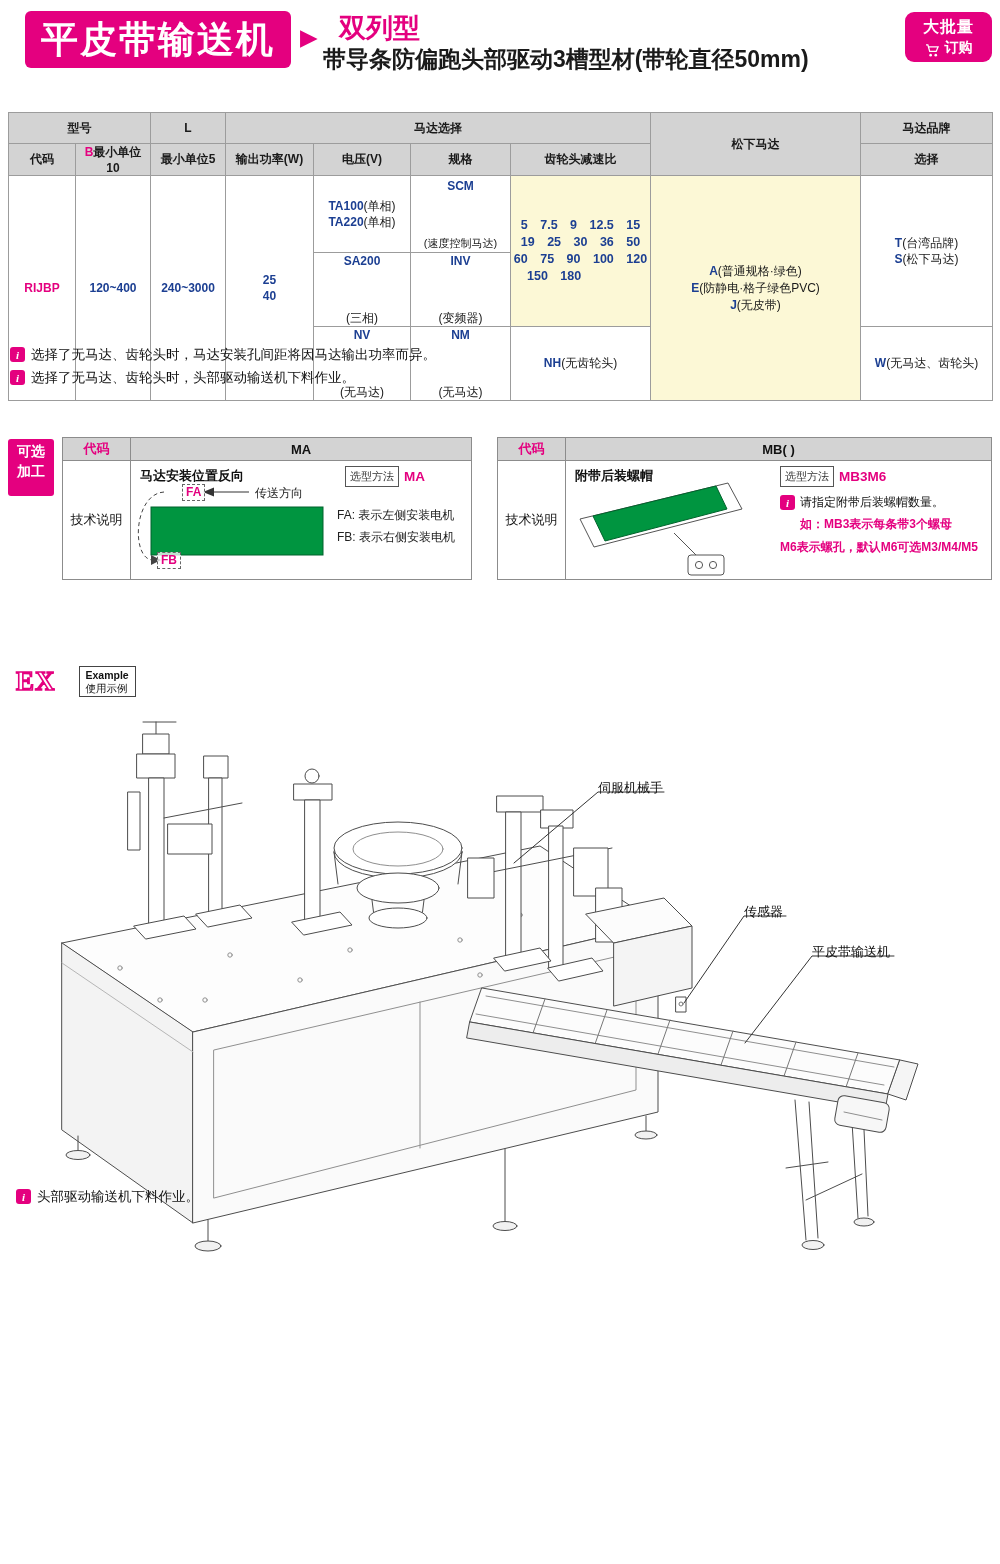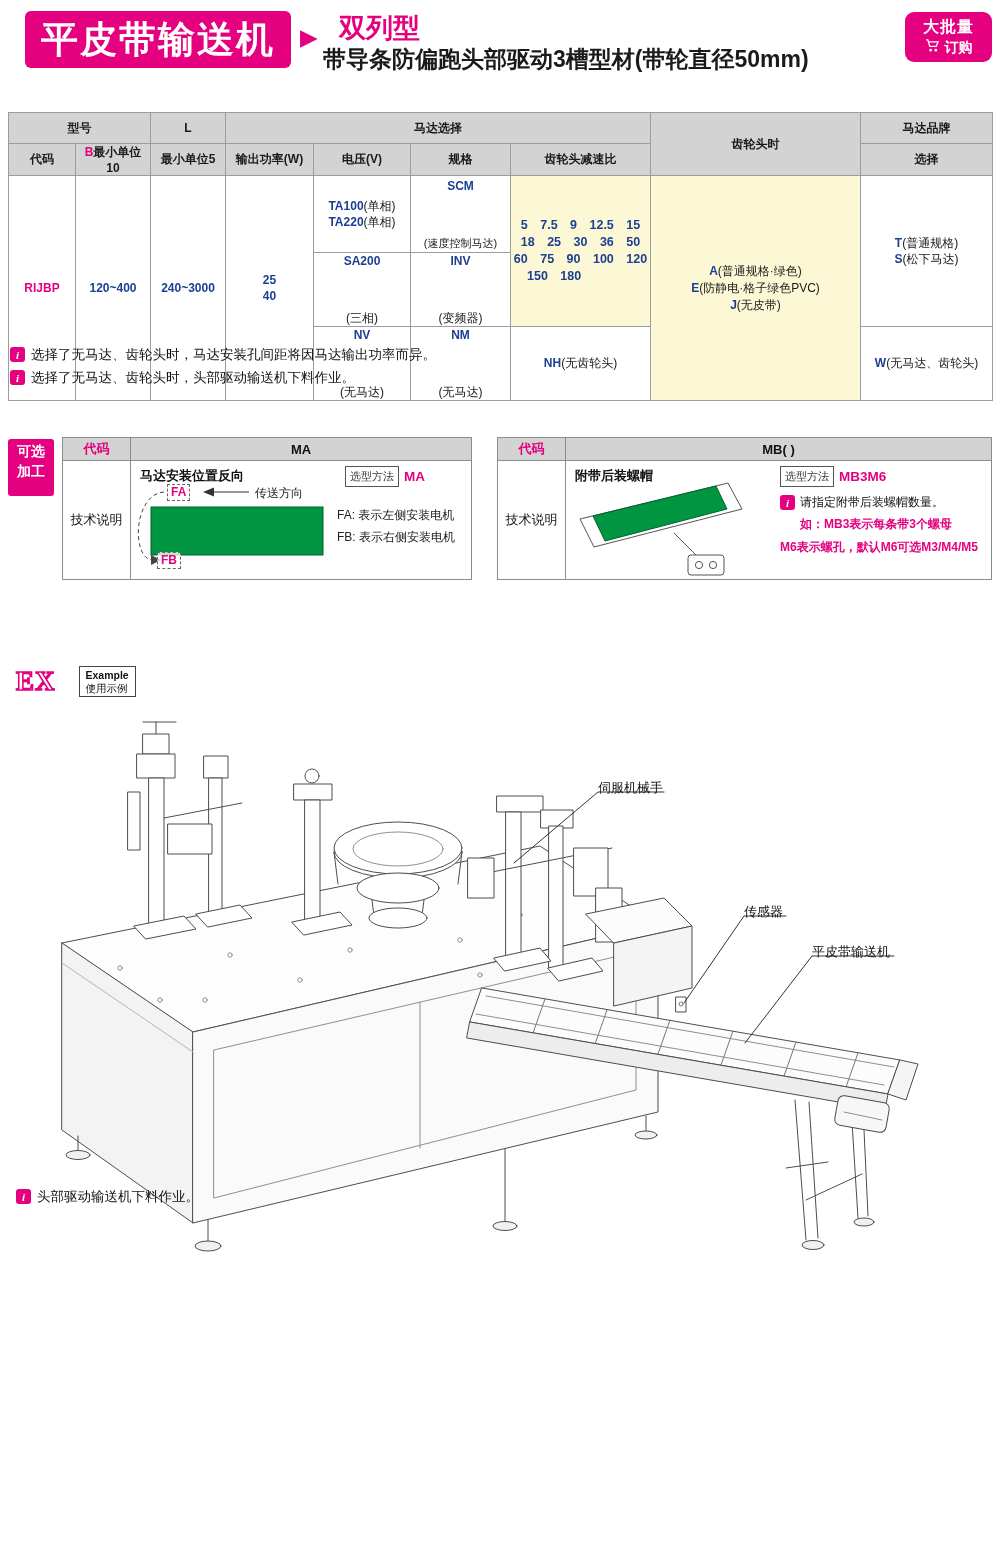--- a/index.html
+++ b/index.html
@@ -9,21 +9,21 @@
 
   
   .hdr-title{position:absolute;left:25px;top:11px;background:var(--mg);color:#fff;
     font-size:37px;font-weight:bold;line-height:1;padding:10px 16px;border-radius:6px;letter-spacing:2px;}
   .hdr-arrow{position:absolute;left:300px;top:24px;color:var(--mg);font-size:23px;font-weight:bold;}
   .hdr-type{position:absolute;left:323px;top:10px;color:var(--mg);font-size:27px;font-weight:bold;margin-left:16px;}
   .hdr-sub{position:absolute;left:323px;top:44px;color:#1a1a1a;font-size:23px;font-weight:bold;}
   .badge{position:absolute;left:905px;top:12px;width:87px;height:50px;background:var(--mg);
     border-radius:9px;color:#fff;display:flex;flex-direction:column;align-items:center;justify-content:center;gap:1px;}
   .badge-l1{font-size:16px;font-weight:bold;letter-spacing:1px;}
-  .badge-l2{font-size:14px;font-weight:bold;display:flex;align-items:flex-start;gap:5px;}
+  .badge-l2{font-size:14px;font-weight:bold;display:flex;align-items:flex-end;gap:5px;}
 
   
   table.spec{position:absolute;left:8px;top:112px;width:984px;border-collapse:collapse;table-layout:fixed;border:1px solid #6e6e6e;}
   table.spec td{border:1px solid var(--bd);text-align:center;vertical-align:middle;padding:0 2px;font-size:12px;}
   td.th{background:var(--hbg);font-weight:bold;color:#1a1a1a;}
   .small{font-size:11px;}
   .mg{color:var(--mg);}
   tr.h1 td,tr.h2 td{height:31px;}
   tr.rA td{height:77px;} tr.rB td{height:55px;} tr.rC td{height:60px;}
   .code-cell{color:var(--mg);font-weight:bold;font-size:14.5px;}
@@ -105,21 +105,21 @@
       <col style="width:100px">
   <col style="width:140px">
       <col style="width:210px">
       <col style="width:132px">
  </colgroup>
  <tbody>
   <tr class="h1">
    <td class="th" colspan="2">型号</td>
    <td class="th mg">L</td>
    <td class="th" colspan="4">马达选择</td>
-   <td class="th mg" rowspan="2">齿轮头时</td>
+   <td class="th mg" rowspan="2">松下马达</td>
    <td class="th mg">马达品牌</td>
   </tr>
   <tr class="h2">
    <td class="th mg">代码</td>
    <td class="th small"><span class="mg">B</span><span>最小单位10</span></td>
    <td class="th small">最小单位5</td>
    <td class="th mg small">输出功率(W)</td>
    <td class="th mg">电压(V)</td>
    <td class="th mg">规格</td>
    <td class="th mg">齿轮头减速比</td>
@@ -136,31 +136,31 @@
    <td>
      <div class="cellline"><span class="bcode">TA100</span><span class="bdesc">(单相)</span></div>
      <div class="cellline"><span class="bcode">TA220</span><span class="bdesc">(单相)</span></div>
    </td>
    <td>
      <div class="cellline bcode">SCM</div>
      <div class="cellline bdesc small">(速度控制马达)</div>
    </td>
    <td class="yellow" rowspan="2">
      <div class="gear-line">5 7.5 9 12.5 15</div>
-     <div class="gear-line">18 25 30 36 50</div>
+     <div class="gear-line">19 25 30 36 50</div>
      <div class="gear-line">60 75 90 100 120</div>
      <div class="gear-line last">150 180</div>
    </td>
    <td class="yellow belt-cell" rowspan="3">
      <div class="cellline"><span class="bcode">A</span><span class="bdesc">(普通规格·绿色)</span></div>
      <div class="cellline"><span class="bcode">E</span><span class="bdesc">(防静电·格子绿色PVC)</span></div>
      <div class="cellline"><span class="bcode">J</span><span class="bdesc">(无皮带)</span></div>
    </td>
    <td rowspan="2">
-     <div class="cellline"><span class="bcode">T</span><span class="bdesc">(普通规格)</span></div>
+     <div class="cellline"><span class="bcode">T</span><span class="bdesc">(台湾品牌)</span></div>
      <div class="cellline"><span class="bcode">S</span><span class="bdesc">(松下马达)</span></div>
    </td>
   </tr>
   <tr class="rB">
    <td>
      <div class="cellline bcode">SA200</div>
      <div class="cellline bdesc">(三相)</div>
    </td>
    <td>
      <div class="cellline bcode">INV</div>
@@ -213,21 +213,21 @@
         <path d="M 33,31 C 2,33 0,99 22,99" fill="none" stroke="#444" stroke-dasharray="4 3"></path>
         <polygon points="30,99 20,94 20,104" fill="#444"></polygon>
         <line x1="118" y1="31" x2="80" y2="31" stroke="#333" stroke-width="1.2"></line>
         <polygon points="72,31 83,26.5 83,35.5" fill="#333"></polygon>
       </svg>
       <div class="ot-title">马达安装位置反向</div>
       <div class="method" style="left:214px;top:5px;">
         <span class="method-label">选型方法</span>
         <span class="method-value">MA</span>
       </div>
-      <span class="dash-label" style="left:36px;top:23px;">FA</span>
+      <span class="dash-label" style="left:51px;top:23px;">FA</span>
       <span class="dash-label" style="left:26px;top:91px;">FB</span>
       <span class="dir-label" style="left:124px;top:24px;">传送方向</span>
       <div class="ma-desc" style="left:206px;top:46px;">FA: 表示左侧安装电机</div>
       <div class="ma-desc" style="left:206px;top:68px;">FB: 表示右侧安装电机</div>
     </div>
   </div>
 </div>
 
 <div class="ot" style="left:497px;width:495px;">
   <div class="ot-head">

